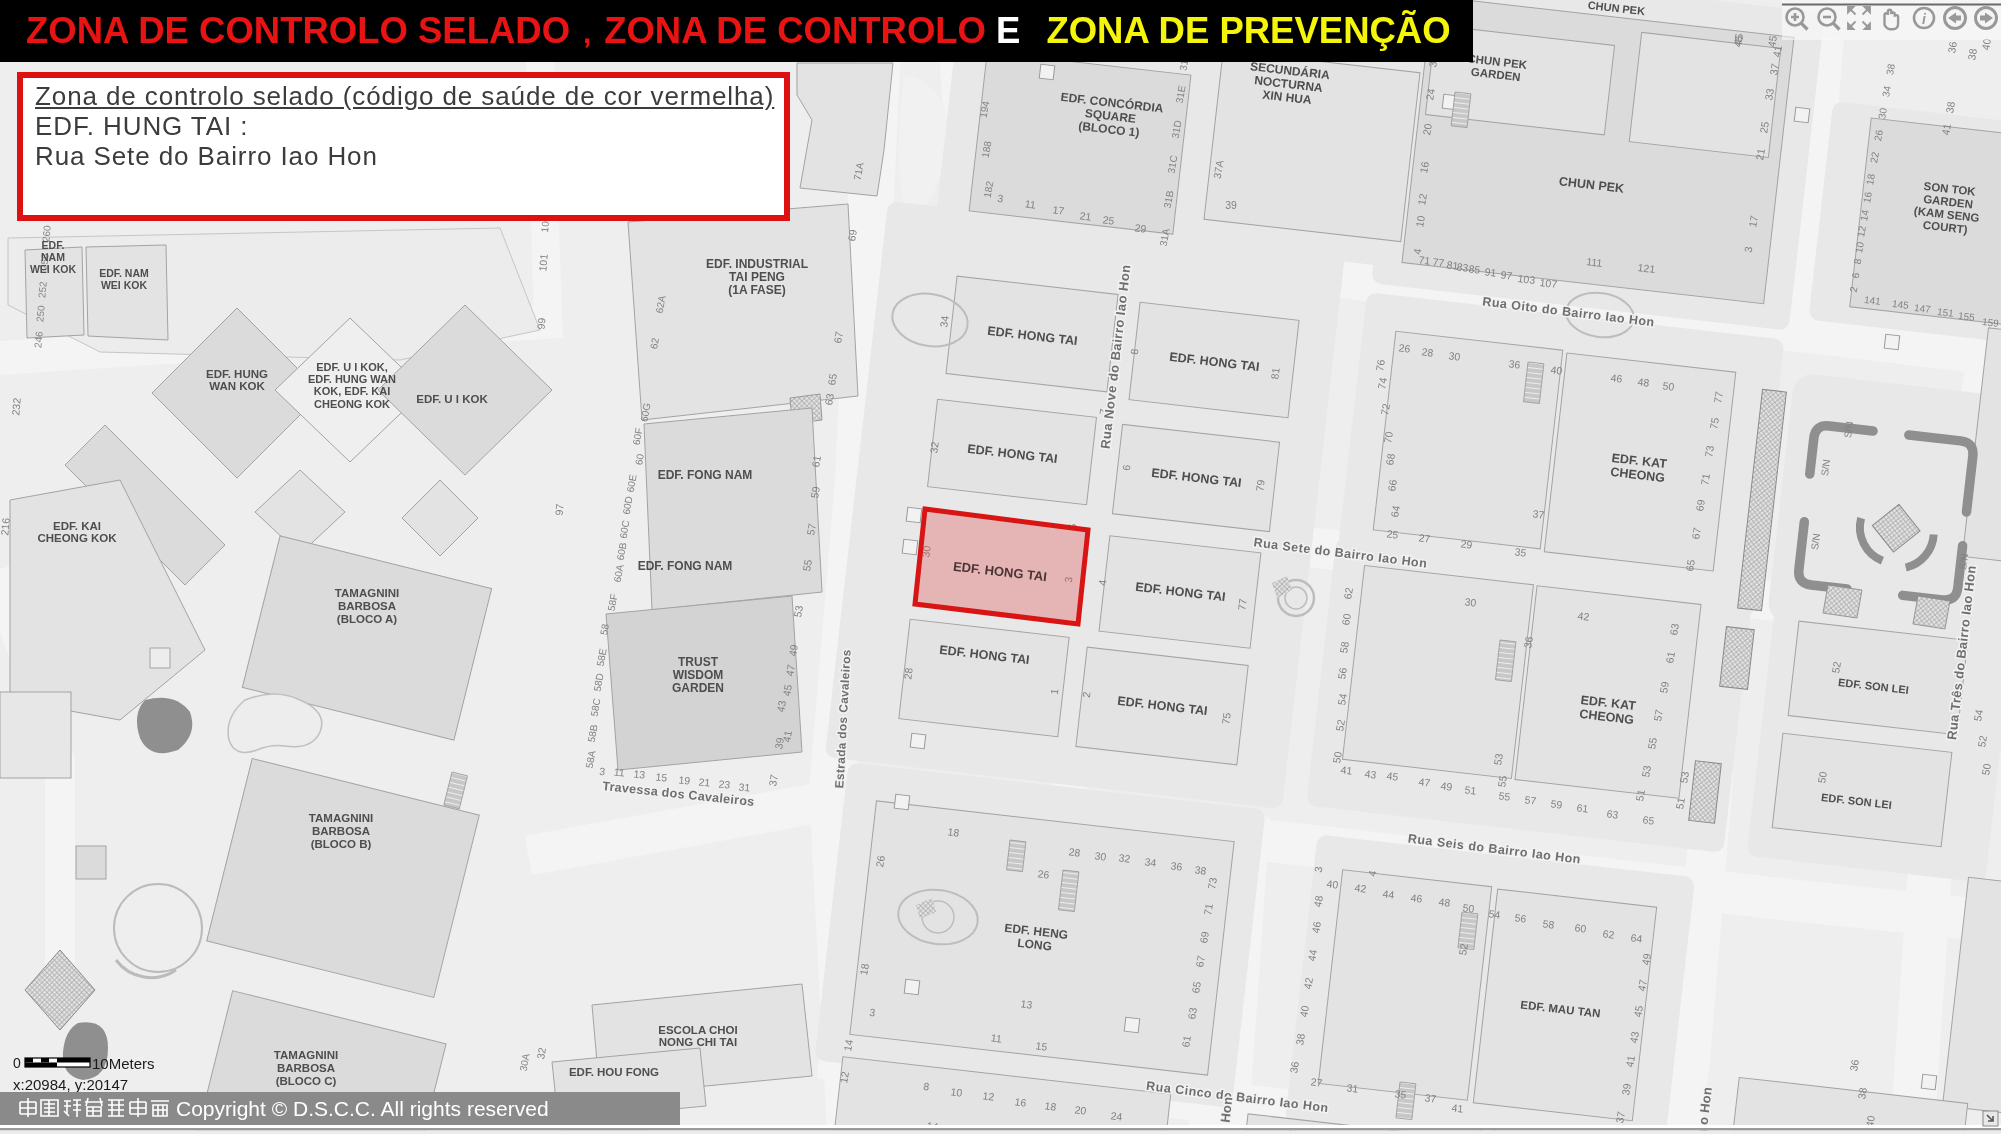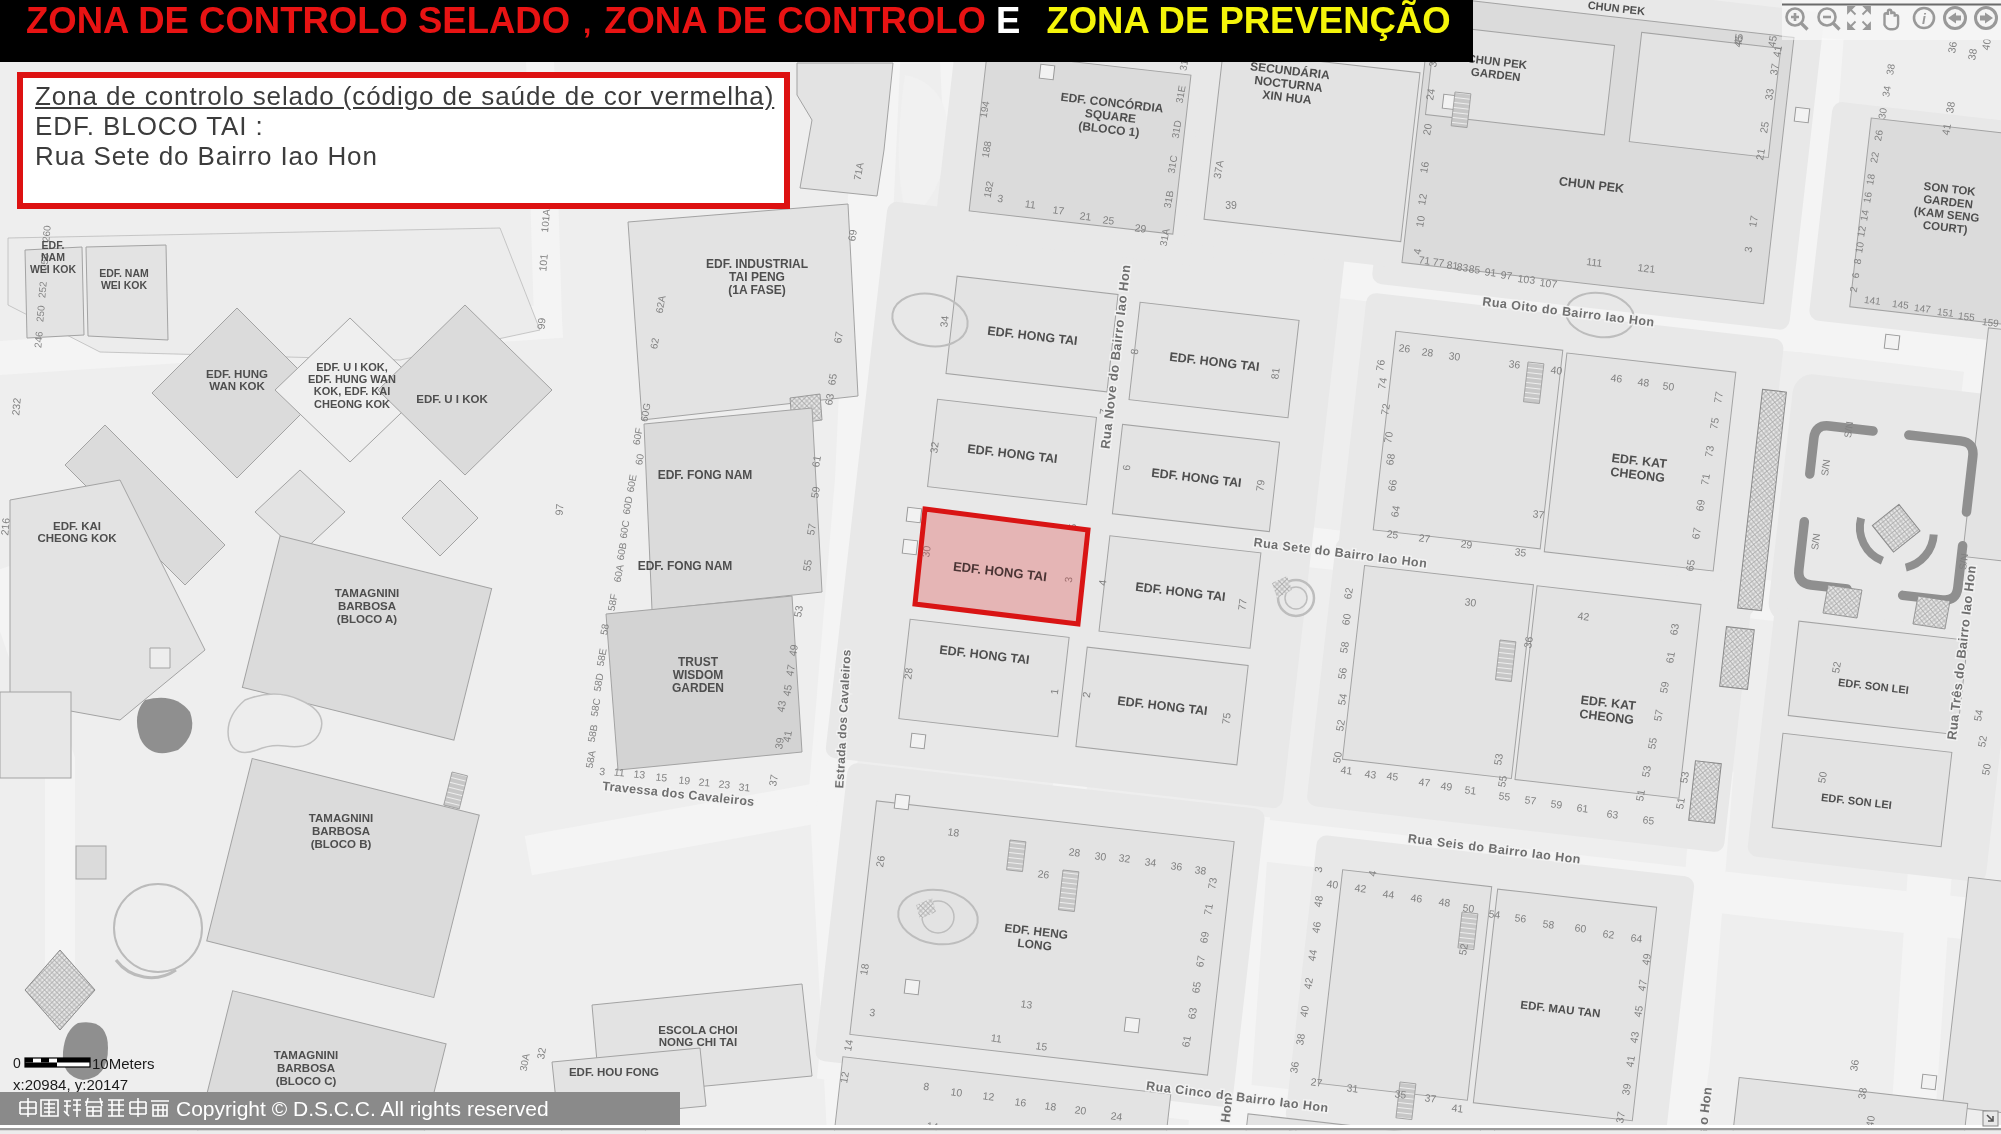--- a/index.html
+++ b/index.html
@@ -1,21 +1,21 @@
 <!DOCTYPE html>
 <html><head>
 <meta charset="utf-8">
 <style>
 html,body{margin:0;padding:0;width:2001px;height:1134px;overflow:hidden;background:#eee;}
 *{font-family:"Liberation Sans",sans-serif;}
 #banner{position:absolute;left:0;top:0;width:1473px;height:62px;background:#000;z-index:5;
-  display:flex;white-space:nowrap;}
+  display:flex;align-items:center;white-space:nowrap;}
 #banner .t{font-size:36.5px;font-weight:bold;letter-spacing:0px;}
 #redbox{position:absolute;left:17px;top:72px;width:749px;height:122px;background:#fff;
-  border:6px solid #dd1111;z-index:5;padding:3px 0 0 12px;}
+  border:6px solid #dd1111;z-index:5;padding:3px 0 12px 12px;}
 #redbox div{font-size:26px;color:#3c3c3c;line-height:30px;letter-spacing:0.9px;}
 svg{position:absolute;left:0;top:0;}
 </style>
 </head>
 <body>
 
 <svg width="2001" height="1134" viewBox="0 0 2001 1134">
 
 <rect width="2001" height="1134" fill="#eeeeee"></rect>
 <defs>
@@ -1363,15 +1363,15 @@
 </svg>
 
 <div id="banner">
     <span class="t" style="color:#e81313;margin-left:26px;">ZONA DE CONTROLO SELADO<span style="display:inline-block;width:34px;text-align:center;font-size:30px;vertical-align:baseline;">,</span>ZONA DE CONTROLO</span>
     <span class="t" style="color:#fff;margin-left:10px;">E</span>
     <span class="t" style="color:#f5f50a;margin-left:26px;">ZONA DE PREVENÇÃO</span>
   </div>
 
 <div id="redbox">
 <div style="text-decoration:underline;">Zona de controlo selado (código de saúde de cor vermelha)</div>
-<div>EDF. BLOCO TAI :</div>
+<div>EDF. HUNG TAI :</div>
 <div>Rua Sete do Bairro Iao Hon</div>
 </div>
 
 </body></html>

